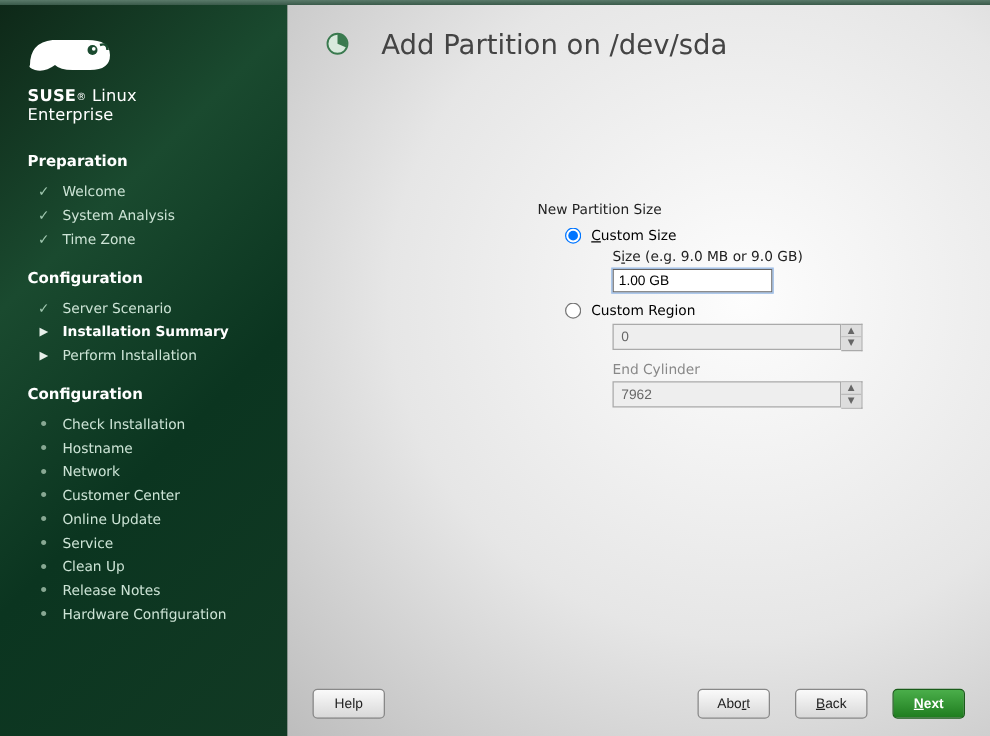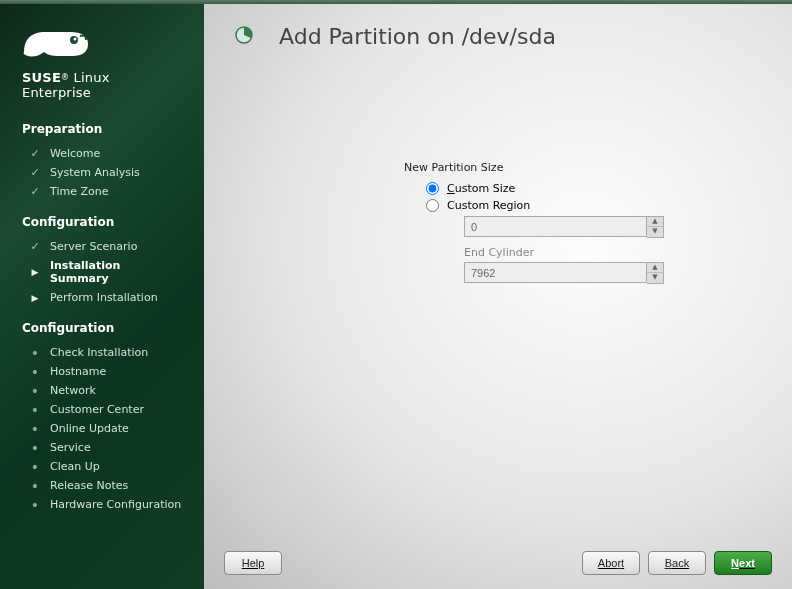--- a/index.html
+++ b/index.html
@@ -13,21 +13,21 @@
 }
 .topbar {
   height: 4px;
   background: linear-gradient(to bottom, #5a7a6a, #3a5a4a);
 }
 .container {
   display: flex;
   height: 585px;
 }
 .sidebar {
-  width: 204px;
+  width: 230px;
   background: linear-gradient(135deg, #0e2818 0%, #1a4a2f 30%, #0b3520 60%, #123a24 100%);
   color: #fff;
   padding: 18px 0 0 0;
   position: relative;
 }
 .logo-area {
   padding: 0 22px 8px 22px;
 }
 .logo-img {
   display: block;
@@ -159,22 +159,21 @@
   color: #666;
   border-bottom: 1px solid #bbb;
 }
 .spin-btns span:last-child { border-bottom: none; }
 .underline { text-decoration: underline; }
 
 .footer {
   display: flex;
   align-items: flex-end;
   padding: 10px 20px 14px 20px;
-  gap: 8px;
-  text-decoration: underline;
+  gap: 20px;
 }
 .footer .spacer { flex: 1; }
 .btn {
   min-width: 58px;
   height: 24px;
   padding: 0 12px;
   border: 1px solid #888;
   border-radius: 4px;
   background: linear-gradient(#fafafa, #d8d8d8);
   font-size: 11px;
@@ -291,20 +290,24 @@
 
     <div class="content">
       <div class="group-label">New Partition Size</div>
 
 
       <label class="radio-row">
         <input type="radio" name="sizemode" checked="" style="">
         <span><span class="underline">C</span><span>ustom Size</span></span>
       </label>
 
+      <div class="sub">
+        <div class="sub-label"><span>S</span><span class="underline">i</span><span>ze (e.g. 9.0 MB or 9.0 GB)</span></div>
+        <input class="size-input" type="text" value="1.00 GB" style="">
+      </div>
 
       <label class="radio-row">
         <input type="radio" name="sizemode" style="">
         <span>Custom Region</span>
       </label>
 
       <div class="sub">
         <div class="spin-field">
           <input type="text" disabled="" value="0" style="">
           <div class="spin-btns">

